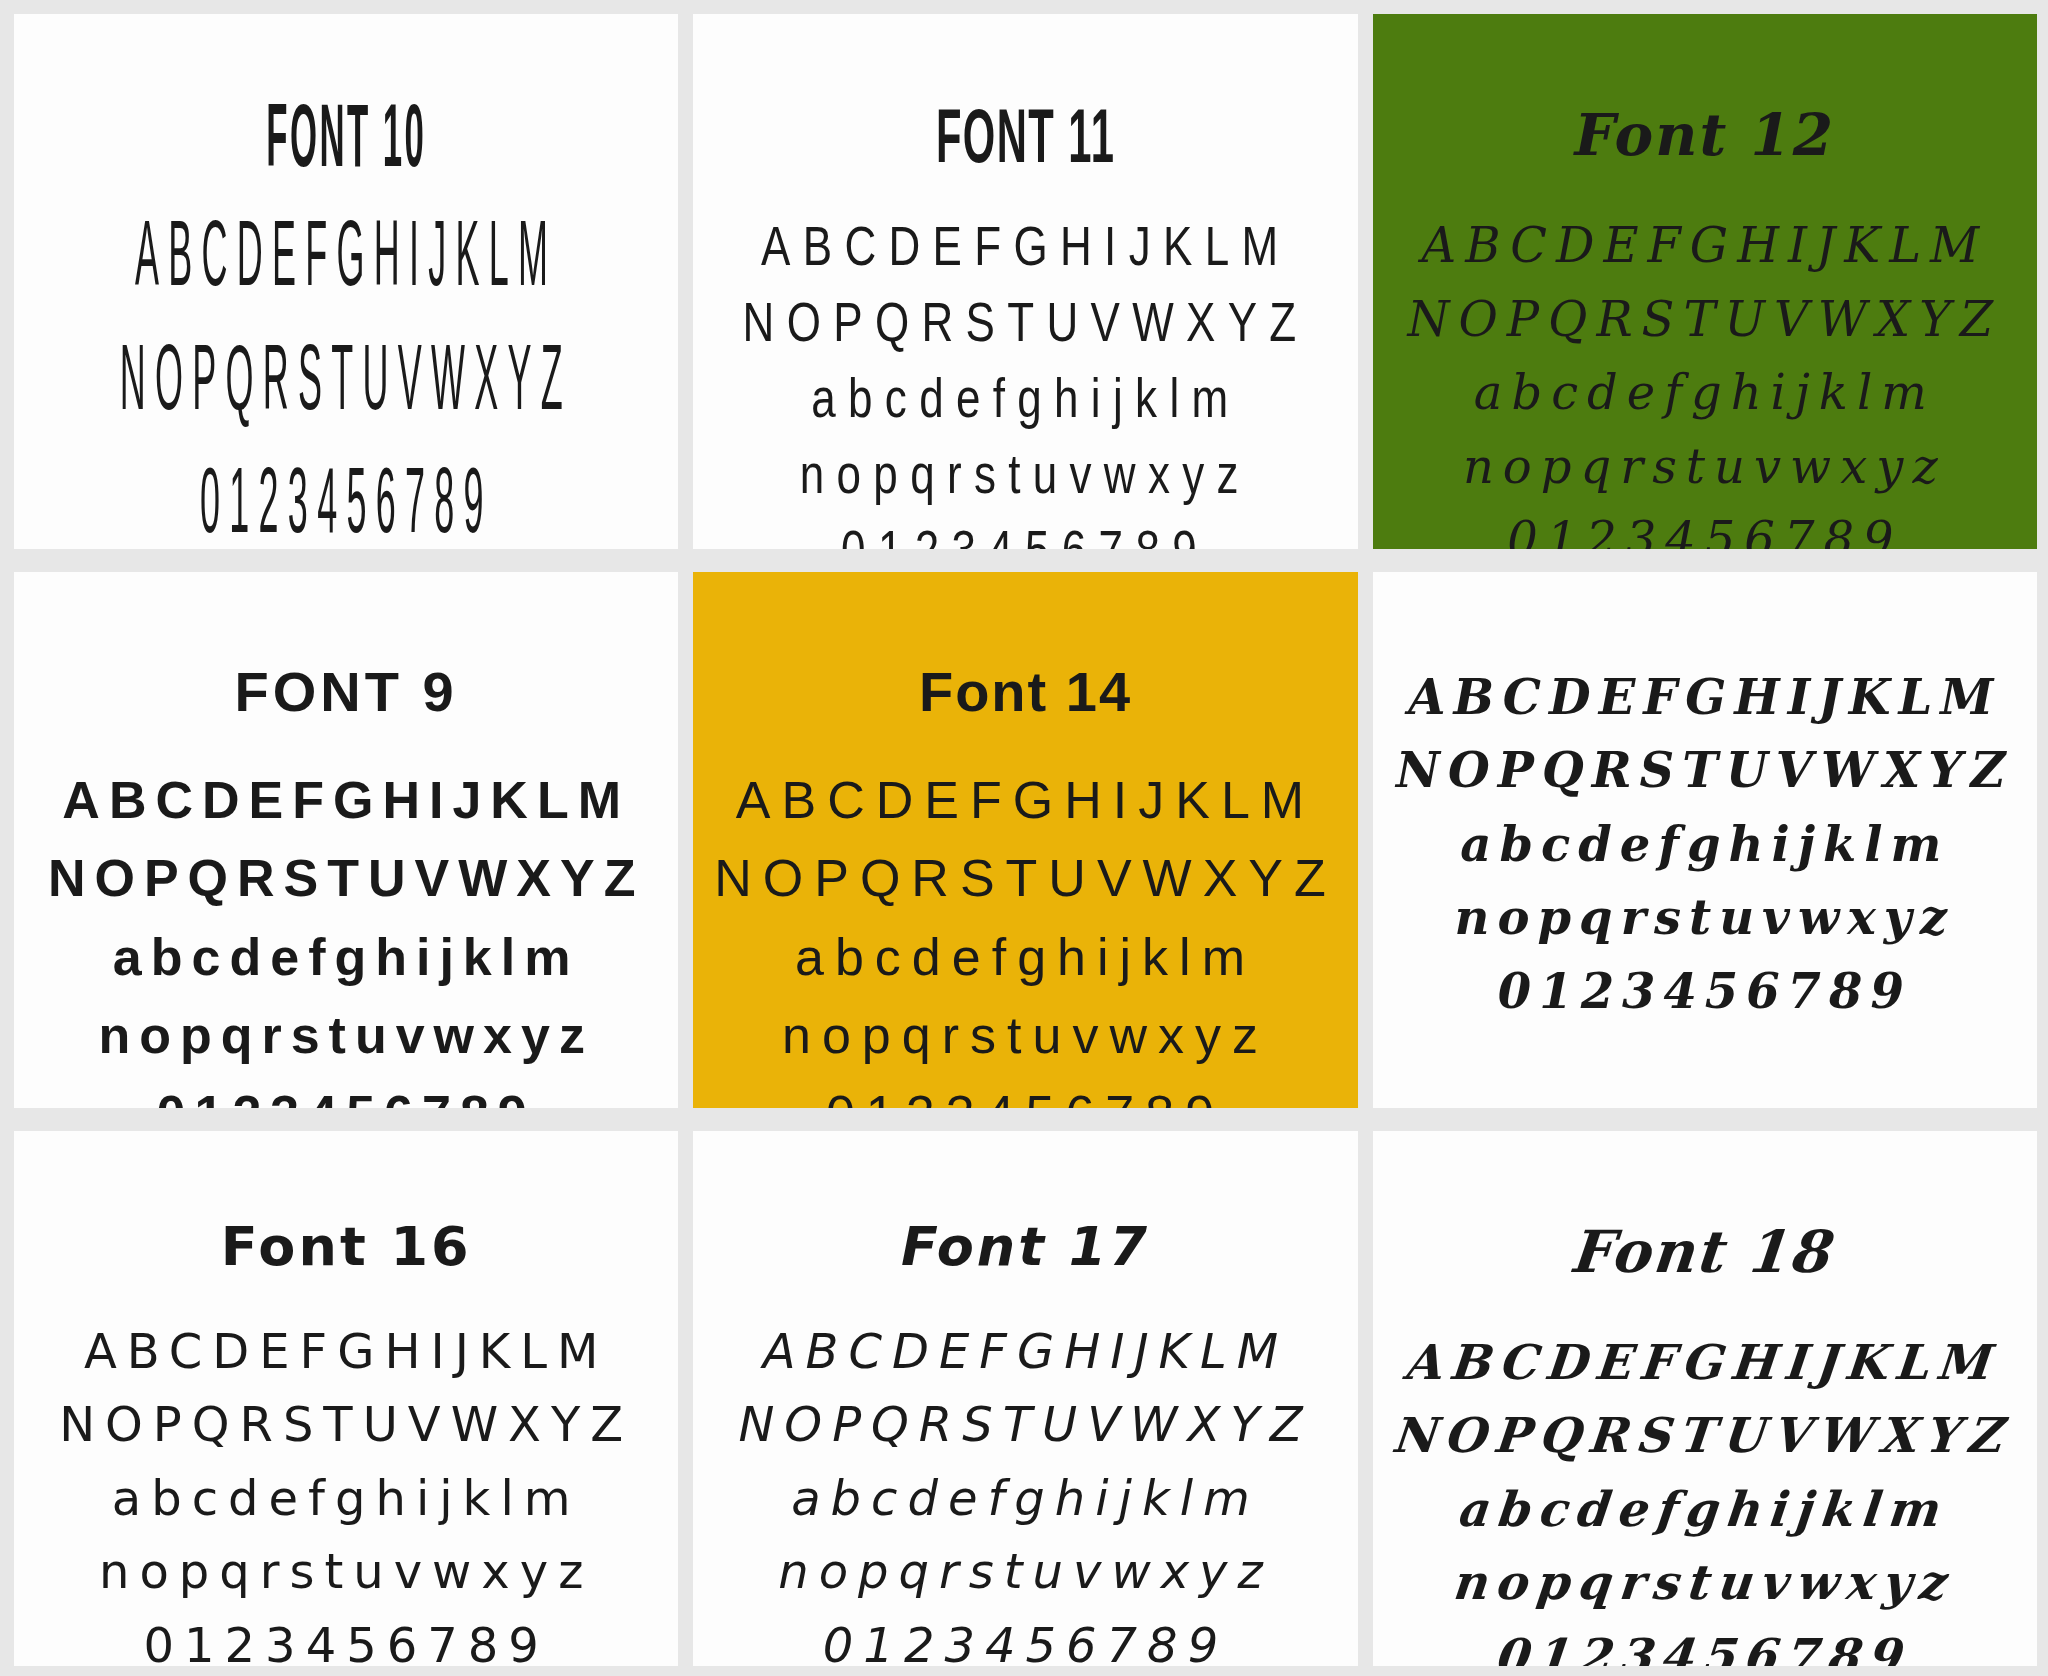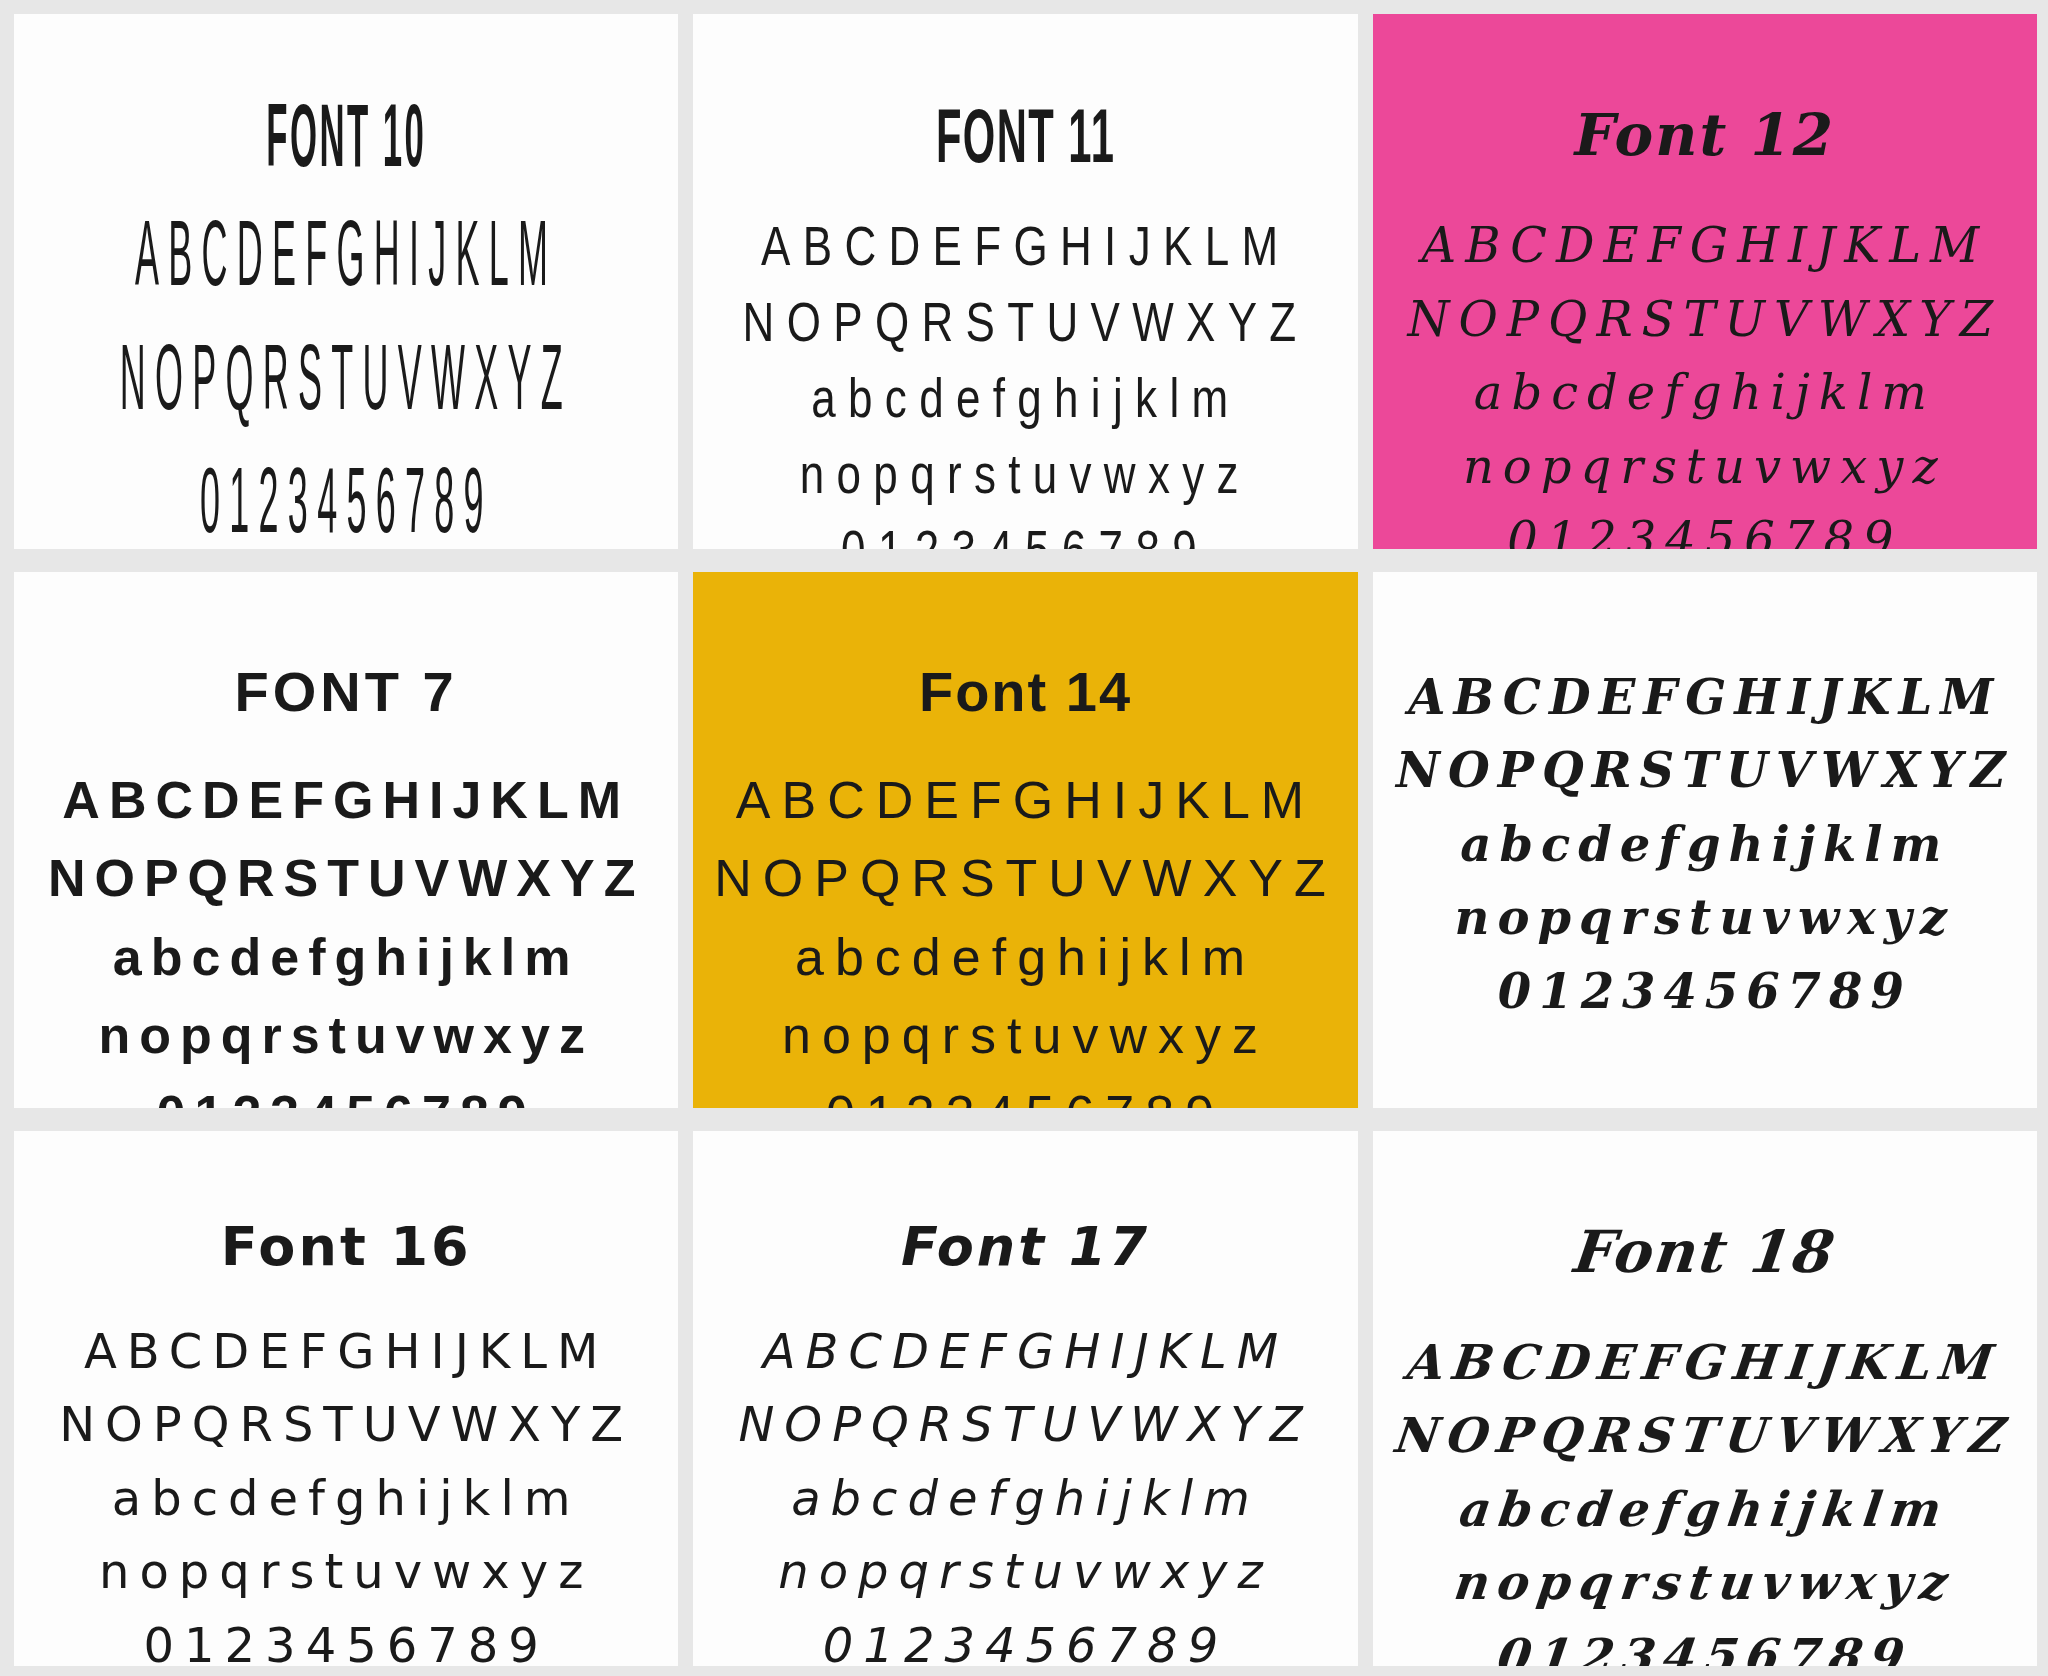--- a/index.html
+++ b/index.html
@@ -104,33 +104,33 @@
     <h2 class="card-title">FONT 11</h2>
     <div class="rows">
         <div class="row">ABCDEFGHIJKLM</div>
         <div class="row">NOPQRSTUVWXYZ</div>
         <div class="row">abcdefghijklm</div>
         <div class="row">nopqrstuvwxyz</div>
         <div class="row">0123456789</div>
       </div>
   </section>
 
-  <section class="card style-font-12" style="background: #ec4899;">
+  <section class="card style-font-12" style="background: #4d7c0f;">
     <h2 class="card-title">Font 12</h2>
     <div class="rows">
         <div class="row">ABCDEFGHIJKLM</div>
         <div class="row">NOPQRSTUVWXYZ</div>
         <div class="row">abcdefghijklm</div>
         <div class="row">nopqrstuvwxyz</div>
         <div class="row">0123456789</div>
       </div>
   </section>
 
   <section class="card style-font-13" style="background: rgb(253, 253, 253);">
-    <h2 class="card-title">FONT 7</h2>
+    <h2 class="card-title">FONT 9</h2>
     <div class="rows">
         <div class="row">ABCDEFGHIJKLM</div>
         <div class="row">NOPQRSTUVWXYZ</div>
         <div class="row">abcdefghijklm</div>
         <div class="row">nopqrstuvwxyz</div>
         <div class="row">0123456789</div>
       </div>
   </section>
 
   <section class="card style-font-14" style="background: #eab308;">

